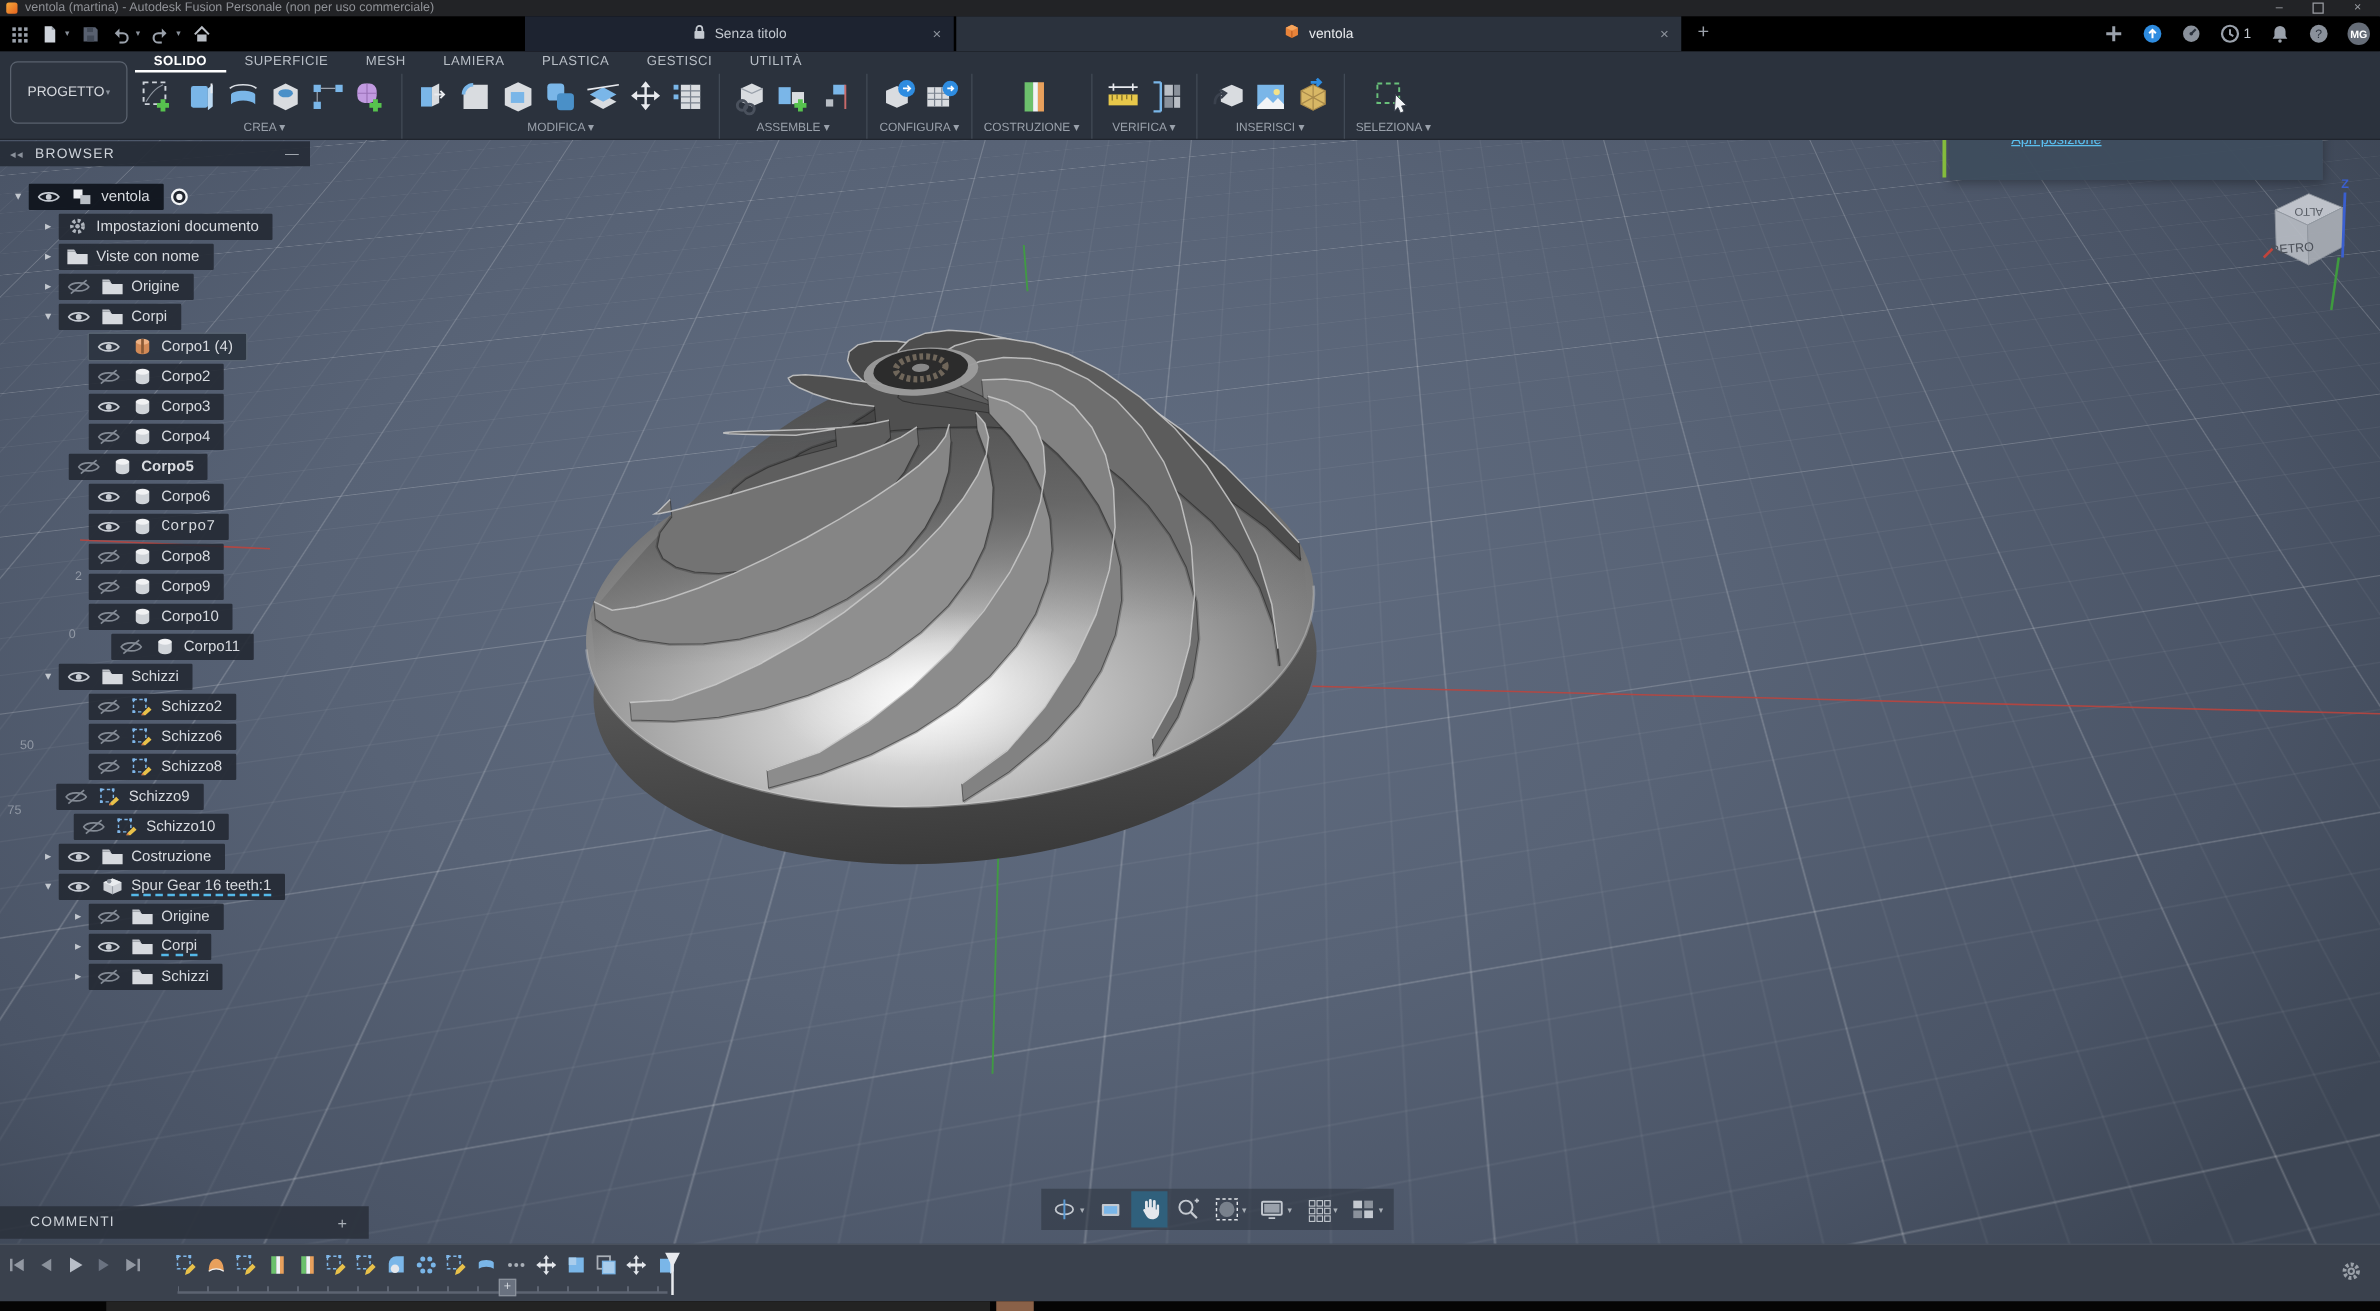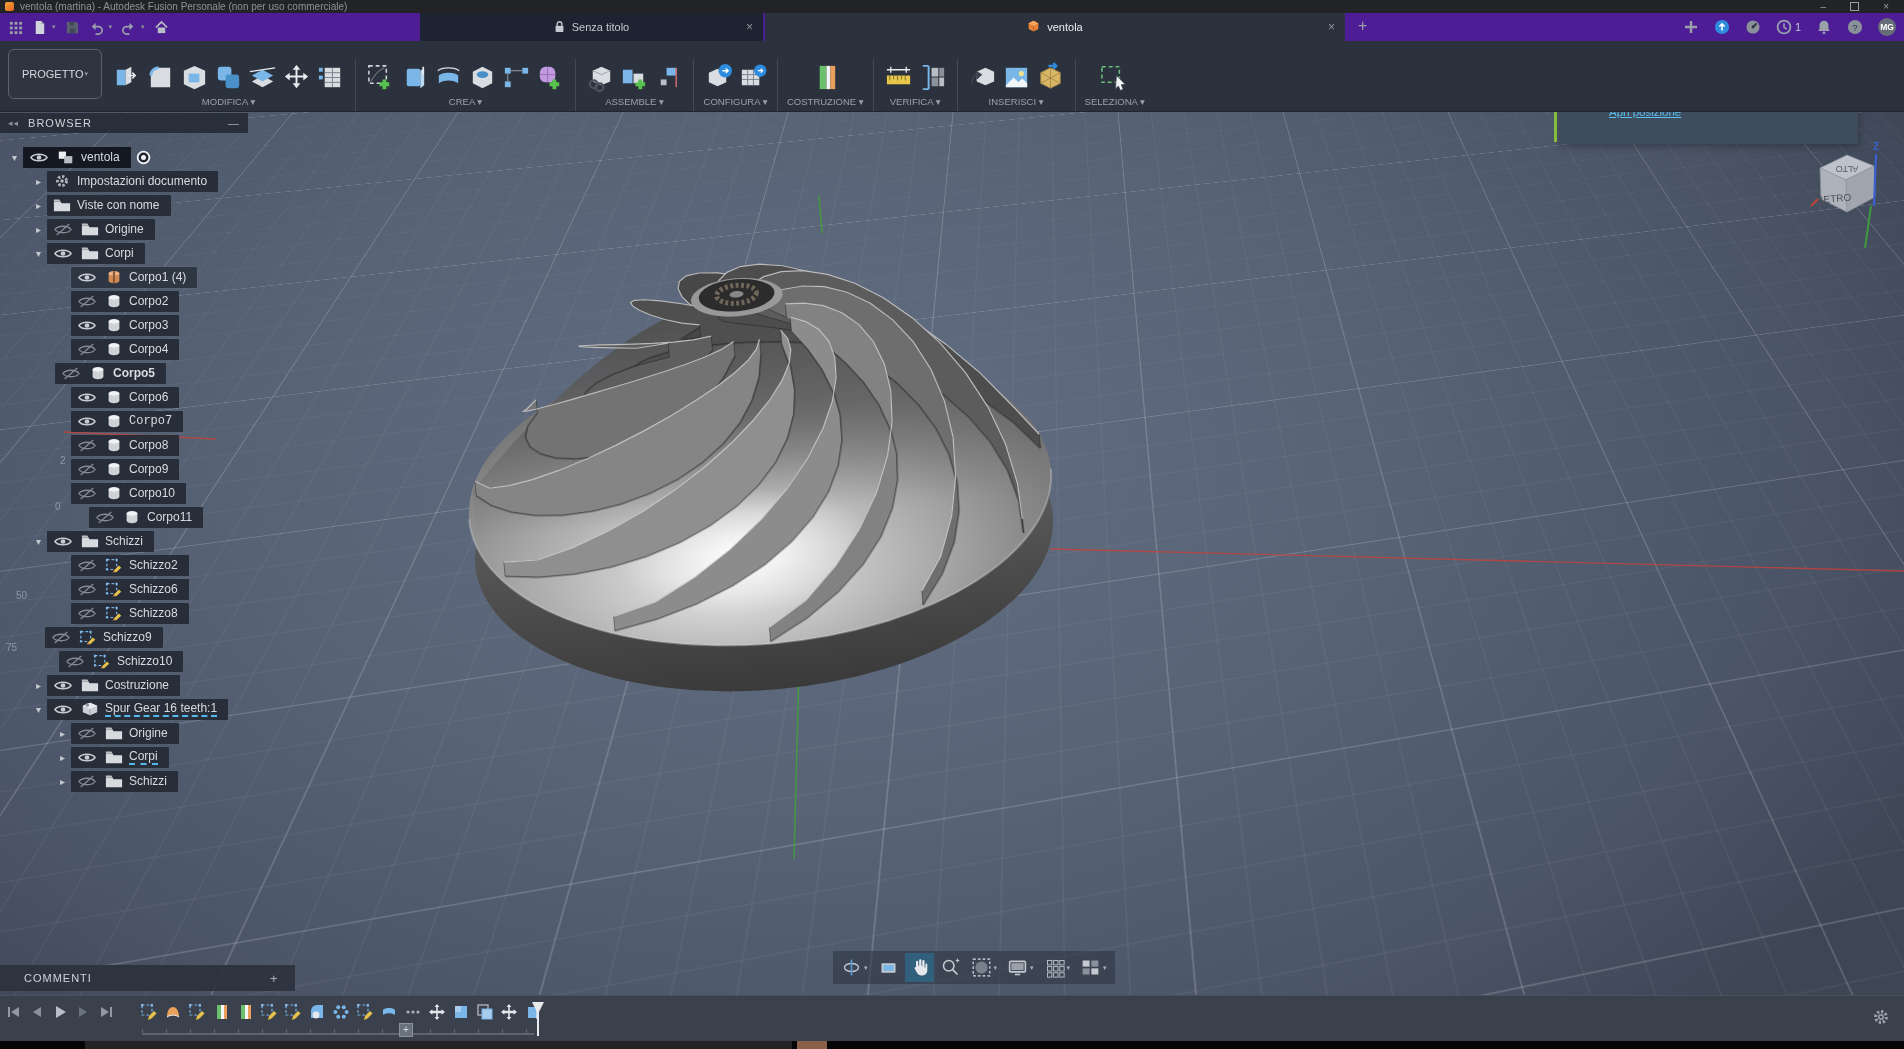--- a/index.html
+++ b/index.html
@@ -5,21 +5,21 @@
   html,body{margin:0;padding:0}
   body{width:1904px;height:1049px;position:relative;overflow:hidden;background:#57627a;
        font-family:"Liberation Sans",sans-serif;color:#d6dae0;}
   
   .titlebar{position:absolute;top:0;left:0;right:0;height:13px;background:#222326;display:flex;
             align-items:center;gap:6px;padding:0 5px;z-index:60;font-size:10px;color:#8f9196}
   .fbadge{width:9px;height:9px;border-radius:2px;background:linear-gradient(135deg,#f6a93b,#e4631f)}
   .winctl{margin-left:auto;display:flex;gap:24px;align-items:center;margin-right:10px;color:#9a9da3}
   .winbox{width:7px;height:7px;border:1px solid #9a9da3;display:inline-block}
   
-  .tabstrip{position:absolute;top:13px;left:0;right:0;height:28px;background:#4c1d95;z-index:59}
+  .tabstrip{position:absolute;top:13px;left:0;right:0;height:28px;background:#000000;z-index:59}
   .quick{position:absolute;left:8px;top:0;height:28px;display:flex;align-items:center;gap:9px}
   .qi{width:15px;height:15px;display:flex;align-items:center;justify-content:center}
   .qi svg{width:15px;height:15px}
   .caret{font-size:7px;color:#8a919b;margin-left:-4px}
   .tab{position:absolute;top:0;height:28px;display:flex;align-items:center;font-size:11px;color:#c4c9d0}
   .tab-untitled{left:420px;width:343px;background:#1d2330;justify-content:center;gap:7px}
   .tab-active{left:765px;width:580px;background:#2b323d;color:#e9ebee;justify-content:center;gap:7px}
   .tabx{position:absolute;right:10px;color:#8d939c;font-size:12px;cursor:default}
   .plusbtn{position:absolute;left:1358px;top:4px;font-size:16px;color:#9aa0a9}
   .rights{position:absolute;right:8px;top:0;height:28px;display:flex;align-items:center;gap:15px}
@@ -238,21 +238,64 @@
       </span>
       <span class="avatar">MG</span>
     </div>
 </div>
 
 <div class="ribbon">
   <div class="project">
     <span>PROGETTO</span>
       <span class="caret">▾</span>
   </div>
+  <div class="rtabs" id="rtabs">
+      <span class="rtab active">SOLIDO</span>
+      <span class="rtab">SUPERFICIE</span>
+      <span class="rtab">MESH</span>
+      <span class="rtab">LAMIERA</span>
+      <span class="rtab">PLASTICA</span>
+      <span class="rtab">GESTISCI</span>
+      <span class="rtab">UTILITÀ</span>
+    </div>
   <div class="rgroups" id="rgroups">
+      <div class="rgroup">
+        <div class="gicons">
+          <span class="gi"><svg xmlns="http://www.w3.org/2000/svg" viewBox="0 0 32 32">
+              <rect x="4" y="4" width="18" height="18" fill="none" stroke="#cfd4db" stroke-width="1.6" stroke-dasharray="4 3"></rect>
+              <path d="M6 20c6-10 10-12 14-14" stroke="#8a919b" fill="none"></path>
+              <path d="M20 18v10M15 23h10" stroke="#57c24e" stroke-width="4"></path>
+            </svg></span>
+          <span class="gi"><svg xmlns="http://www.w3.org/2000/svg" viewBox="0 0 32 32">
+              <rect x="8" y="7" width="14" height="18" rx="2" fill="#7ab6e8"></rect>
+              <path d="M22 9l4-3v18l-4 3z" fill="#bcd9f2"></path>
+              <path d="M25 5v8" stroke="#e8eaee" stroke-width="1.6"></path>
+            </svg></span>
+          <span class="gi"><svg xmlns="http://www.w3.org/2000/svg" viewBox="0 0 32 32">
+              <path d="M6 14c2-4 18-4 20 0v8c-4-4-16-4-20 0z" fill="#7ab6e8"></path>
+              <path d="M5 9c4-4 18-4 22 0" fill="none" stroke="#d8dce2" stroke-width="1.4"></path>
+            </svg></span>
+          <span class="gi"><svg xmlns="http://www.w3.org/2000/svg" viewBox="0 0 32 32">
+              <path d="M6 10l10-5 10 5v12l-10 5-10-5z" fill="#d9dce0"></path>
+              <ellipse cx="16" cy="13" rx="6" ry="3.4" fill="#4a90c8"></ellipse>
+            </svg></span>
+          <span class="gi"><svg xmlns="http://www.w3.org/2000/svg" viewBox="0 0 32 32">
+              <rect x="4" y="6" width="6" height="6" fill="#7ab6e8"></rect>
+              <rect x="22" y="6" width="6" height="6" fill="#7ab6e8"></rect>
+              <rect x="4" y="20" width="6" height="6" fill="#7ab6e8"></rect>
+              <path d="M10 9h12M7 12v8" stroke="#9aa1ab"></path>
+            </svg></span>
+          <span class="gi"><svg xmlns="http://www.w3.org/2000/svg" viewBox="0 0 32 32">
+              <rect x="5" y="5" width="16" height="16" rx="6" fill="#c19ae0"></rect>
+              <path d="M13 5v16M5 13h16" stroke="#9a72b8"></path>
+              <path d="M20 18v10M15 23h10" stroke="#57c24e" stroke-width="4"></path>
+            </svg></span>
+        </div>
+        <div class="glabel">CREA ▾</div>
+      </div>
       <div class="rgroup">
         <div class="gicons">
           <span class="gi"><svg xmlns="http://www.w3.org/2000/svg" viewBox="0 0 32 32">
               <rect x="6" y="8" width="9" height="16" fill="#7ab6e8"></rect>
               <path d="M15 8l6-3v16l-6 3z" fill="#d9dce0"></path>
               <path d="M17 14h8m-3-3l3 3-3 3" stroke="#e8eaee" fill="none" stroke-width="1.6"></path>
             </svg></span>
           <span class="gi"><svg xmlns="http://www.w3.org/2000/svg" viewBox="0 0 32 32">
               <path d="M6 26V14A8 8 0 0 1 14 6h12v20z" fill="#d9dce0"></path>
               <path d="M6 14A8 8 0 0 1 14 6" fill="none" stroke="#7ab6e8" stroke-width="3"></path>
@@ -274,54 +317,20 @@
               <path d="M16 3l4 5h-3v6h6v-3l5 4-5 4v-3h-6v6h3l-4 5-4-5h3v-6h-6v3l-5-4 5-4v3h6V8h-3z" fill="#e8eaee"></path>
             </svg></span>
           <span class="gi"><svg xmlns="http://www.w3.org/2000/svg" viewBox="0 0 32 32">
               <rect x="10" y="6" width="16" height="20" fill="#d9dce0"></rect>
               <path d="M10 11h16M10 16h16M10 21h16M18 6v20" stroke="#7a828e"></path>
               <rect x="4" y="6" width="4" height="4" fill="#7ab6e8"></rect>
               <rect x="4" y="14" width="4" height="4" fill="#7ab6e8"></rect>
             </svg></span>
         </div>
         <div class="glabel">MODIFICA ▾</div>
-      </div>
-      <div class="rgroup">
-        <div class="gicons">
-          <span class="gi"><svg xmlns="http://www.w3.org/2000/svg" viewBox="0 0 32 32">
-              <rect x="4" y="4" width="18" height="18" fill="none" stroke="#cfd4db" stroke-width="1.6" stroke-dasharray="4 3"></rect>
-              <path d="M6 20c6-10 10-12 14-14" stroke="#8a919b" fill="none"></path>
-              <path d="M20 18v10M15 23h10" stroke="#57c24e" stroke-width="4"></path>
-            </svg></span>
-          <span class="gi"><svg xmlns="http://www.w3.org/2000/svg" viewBox="0 0 32 32">
-              <rect x="8" y="7" width="14" height="18" rx="2" fill="#7ab6e8"></rect>
-              <path d="M22 9l4-3v18l-4 3z" fill="#bcd9f2"></path>
-              <path d="M25 5v8" stroke="#e8eaee" stroke-width="1.6"></path>
-            </svg></span>
-          <span class="gi"><svg xmlns="http://www.w3.org/2000/svg" viewBox="0 0 32 32">
-              <path d="M6 14c2-4 18-4 20 0v8c-4-4-16-4-20 0z" fill="#7ab6e8"></path>
-              <path d="M5 9c4-4 18-4 22 0" fill="none" stroke="#d8dce2" stroke-width="1.4"></path>
-            </svg></span>
-          <span class="gi"><svg xmlns="http://www.w3.org/2000/svg" viewBox="0 0 32 32">
-              <path d="M6 10l10-5 10 5v12l-10 5-10-5z" fill="#d9dce0"></path>
-              <ellipse cx="16" cy="13" rx="6" ry="3.4" fill="#4a90c8"></ellipse>
-            </svg></span>
-          <span class="gi"><svg xmlns="http://www.w3.org/2000/svg" viewBox="0 0 32 32">
-              <rect x="4" y="6" width="6" height="6" fill="#7ab6e8"></rect>
-              <rect x="22" y="6" width="6" height="6" fill="#7ab6e8"></rect>
-              <rect x="4" y="20" width="6" height="6" fill="#7ab6e8"></rect>
-              <path d="M10 9h12M7 12v8" stroke="#9aa1ab"></path>
-            </svg></span>
-          <span class="gi"><svg xmlns="http://www.w3.org/2000/svg" viewBox="0 0 32 32">
-              <rect x="5" y="5" width="16" height="16" rx="6" fill="#c19ae0"></rect>
-              <path d="M13 5v16M5 13h16" stroke="#9a72b8"></path>
-              <path d="M20 18v10M15 23h10" stroke="#57c24e" stroke-width="4"></path>
-            </svg></span>
-        </div>
-        <div class="glabel">CREA ▾</div>
       </div>
       <div class="rgroup">
         <div class="gicons">
           <span class="gi"><svg xmlns="http://www.w3.org/2000/svg" viewBox="0 0 32 32">
               <path d="M8 9l9-4 9 4v11l-9 4-9-4z" fill="#d9dce0"></path>
               <path d="M8 9l9 4 9-4" fill="none" stroke="#9aa1ab"></path>
               <circle cx="9" cy="23" r="4" fill="none" stroke="#4a515d" stroke-width="2.4"></circle>
               <circle cx="15" cy="26" r="4" fill="none" stroke="#4a515d" stroke-width="2.4"></circle>
             </svg></span>
           <span class="gi"><svg xmlns="http://www.w3.org/2000/svg" viewBox="0 0 32 32">

